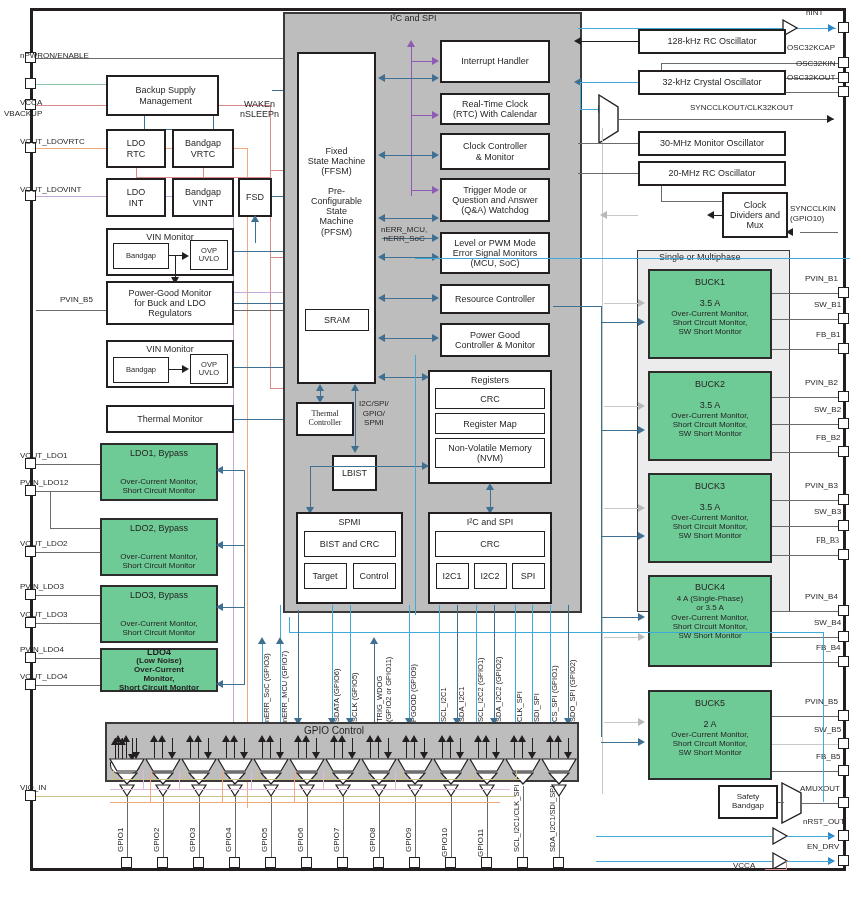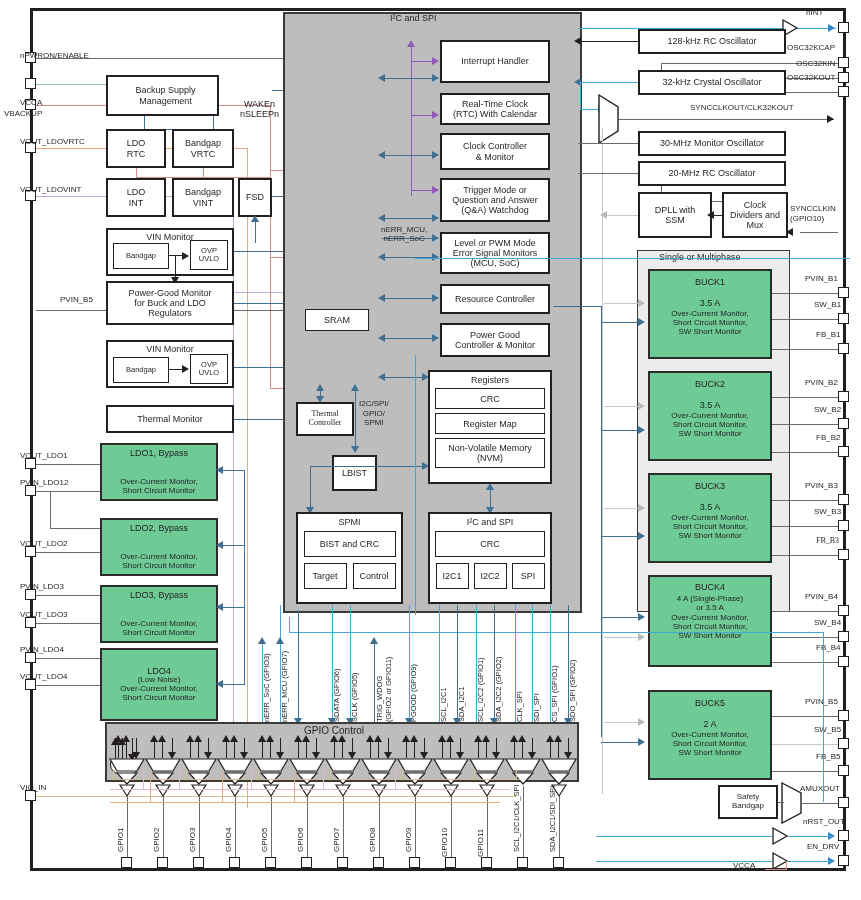--- a/index.html
+++ b/index.html
@@ -238,41 +238,51 @@
   <div class="box green t9" style="left:100px;top:518px;width:118px;height:58px;justify-content:space-between;padding:3px 0;">
     <span>LDO2, Bypass</span>
     <span class="t8" style="white-space:pre-line;">Over-Current Monitor,
 Short Circuit Monitor</span>
   </div>
   <div class="box green t9" style="left:100px;top:585px;width:118px;height:58px;justify-content:space-between;padding:3px 0;">
     <span>LDO3, Bypass</span>
     <span class="t8" style="white-space:pre-line;">Over-Current Monitor,
 Short Circuit Monitor</span>
   </div>
-  <div class="box green t9" style="left:100px;top:648px;width:118px;height:73px;justify-content:center;padding:2px 16px;">
+  <div class="box green t9" style="left:100px;top:648px;width:118px;height:44px;justify-content:center;padding:2px 16px;font-weight:bold;">
     <span>LDO4</span>
     <span class="t8">(Low Noise)</span>
     <span class="t8" style="white-space:pre-line;">Over-Current Monitor,
 Short Circuit Monitor</span>
   </div>
 
   <div class="w wv blue" style="left:244px;top:470px;height:215px;"></div>
   <div class="w wh blue" style="left:222px;top:470px;width:23px;"></div>
   <div class="ar ar-l" style="left:216px;top:466px;"></div>
   <div class="w wh blue" style="left:222px;top:545px;width:23px;"></div>
   <div class="ar ar-l" style="left:216px;top:541px;"></div>
   <div class="w wh blue" style="left:222px;top:607px;width:23px;"></div>
   <div class="ar ar-l" style="left:216px;top:603px;"></div>
   <div class="w wh blue" style="left:222px;top:684px;width:23px;"></div>
   <div class="ar ar-l" style="left:216px;top:680px;"></div>
   <div class="w wh blue" style="left:244px;top:470px;width:0px;"></div>
 
   <div class="grayfill" style="position:absolute;left:283px;top:12px;width:295px;height:597px;"></div>
   <div class="lbl t9" style="left:390px;top:14px;">I²C and SPI</div>
 
+  <div class="box t9" style="left:297px;top:52px;width:79px;height:332px;justify-content:flex-start;padding-top:92px;">
+    <span style="white-space:pre-line;">Fixed
+State Machine
+(FFSM)</span>
+    <span style="white-space:pre-line;margin-top:10px;">Pre-
+Configurable
+State
+Machine
+(PFSM)</span>
+  </div>
   <div class="box thin t9" style="left:305px;top:309px;width:64px;height:22px;">
     <span>SRAM</span>
   </div>
 
   <div class="box t9" style="left:440px;top:40px;width:110px;height:43px;">
     <span style="white-space:pre-line;">Interrupt Handler</span>
   </div>
   <div class="box t9" style="left:440px;top:133px;width:110px;height:37px;">
     <span style="white-space:pre-line;">Clock Controller
 &amp; Monitor</span>
@@ -466,24 +476,20 @@
 
   <div class="box t9" style="left:638px;top:161px;width:148px;height:25px;">
     <span>20-MHz RC Oscillator</span>
   </div>
   <div class="w wh" style="left:578px;top:173px;width:60px;"></div>
   <div class="w wv" style="left:661px;top:186px;height:16px;"></div>
   <div class="w wh" style="left:661px;top:201px;width:123px;"></div>
   <div class="w wv" style="left:783px;top:201px;height:12px;"></div>
   <div class="ar ar-d k" style="left:779px;top:208px;"></div>
 
-  <div class="box t9" style="left:638px;top:192px;width:74px;height:46px;">
-    <span style="white-space:pre-line;">DPLL with
-SSM</span>
-  </div>
   <div class="box t9" style="left:722px;top:192px;width:66px;height:46px;">
     <span style="white-space:pre-line;">Clock
 Dividers and
 Mux</span>
   </div>
   <div class="w wh dark" style="left:712px;top:215px;width:12px;"></div>
   <div class="ar ar-l k" style="left:707px;top:211px;"></div>
   <div class="w wh lightw" style="left:604px;top:215px;width:34px;"></div>
   <div class="ar ar-l g" style="left:600px;top:211px;border-right-color:#b9b9b9;border-left:none;border-top:4px solid transparent;border-bottom:4px solid transparent;"></div>
   <div class="lbl t8" style="left:790px;top:204px;white-space:pre-line;line-height:1.2;">SYNCCLKIN

